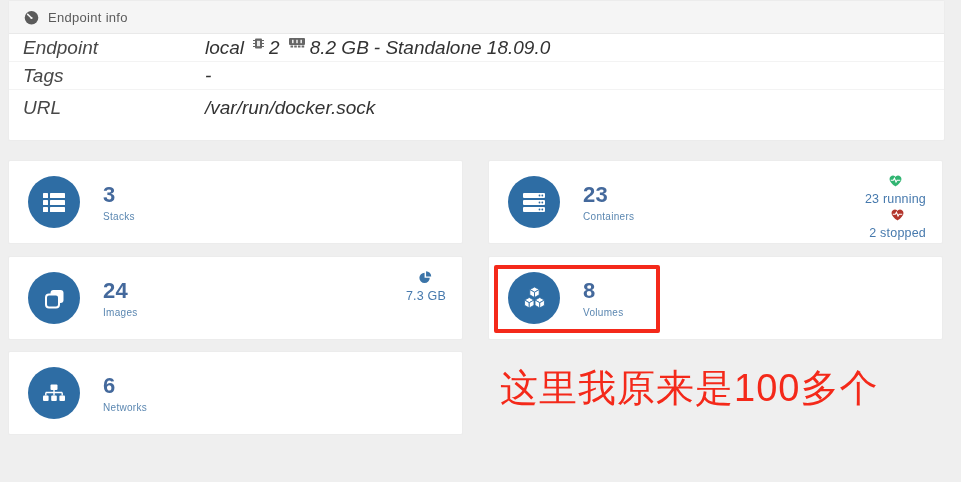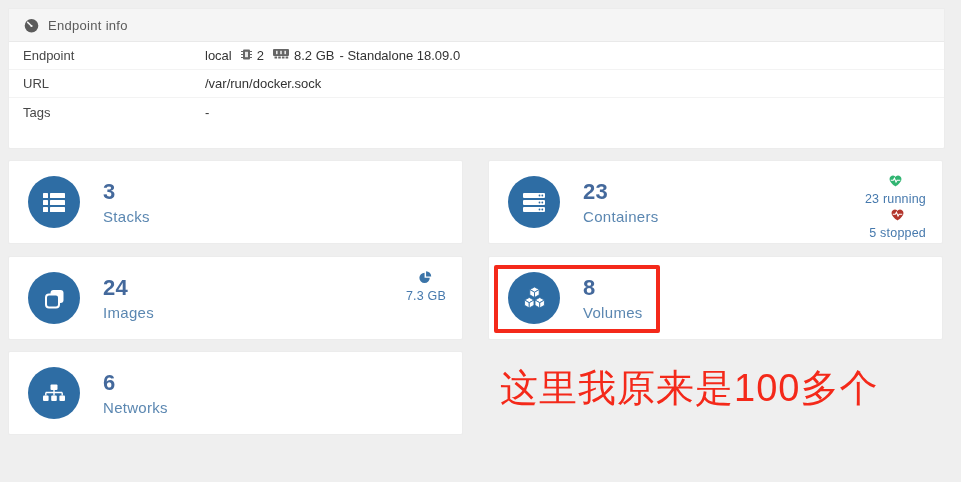--- a/index.html
+++ b/index.html
@@ -8,53 +8,53 @@
     font-family:"Liberation Sans","DejaVu Sans",sans-serif;
     background:#efefef;
     position:relative;
     overflow:hidden;
     color:#333;
   }
   .page { position:absolute; inset:0; }
 
   
   .widget {
-    position:absolute; left:8px; top:8px; width:937px; height:141px;
+    position:absolute; left:8px; top:0; width:937px; height:141px;
     background:#fff; border:1px solid #ececec; border-radius:2px;
   }
   .widget-header {
     height:33px; background:#f5f5f5; border-bottom:1px solid #e9e9e9;
     display:flex; align-items:center; padding:0 15px; gap:9px;
     font-size:13px; color:#5b5b5b; letter-spacing:.3px;
   }
   .w-icon { display:inline-flex; }
   .info-row {
     display:flex; align-items:center;
     border-bottom:1px solid #f3f3f3;
-    min-height:28px; font-size:13px;
+    min-height:28px; font-size:19px;font-style:italic;
   }
   .info-row:last-child { border-bottom:none; min-height:42px; align-items:flex-start; padding-top:7px; }
   .info-label { width:196px; padding-left:14px; color:#474747; }
   .info-value { color:#333; display:flex; gap:5px; }
 
   
   .card {
     position:absolute; width:455px; height:84px;
     background:#fff; border:1px solid #ececec; border-radius:2px;
     display:flex; align-items:center; padding:0 16px 0 19px;
     text-decoration:none; cursor:pointer;
   }
   .circle {
     width:52px; height:52px; border-radius:50%;
     background:#2e6da4; flex:0 0 auto;
     display:flex; align-items:center; justify-content:center;
   }
   .card-text { margin-left:23px; }
   .count { font-size:22px; font-weight:700; color:#44699c; letter-spacing:.3px; }
-  .clabel { font-size:15px; color:#5b87b1; margin-top:3px; letter-spacing:.3px; }
+  .clabel { font-size:10px; color:#5b87b1; margin-top:3px; letter-spacing:.3px; }
   .card-right {
     margin-left:auto; align-self:flex-start; padding-top:14px;
     display:flex; flex-direction:column; gap:3px; align-items:flex-end;
     font-size:12.5px; color:#4679ad; letter-spacing:.2px;
   }
   .status-line { display:inline-flex; align-items:center; gap:5px;flex-direction:column; }
 
   
   .red-box {
     position:absolute; left:494px; top:265px; width:166px; height:68px;
@@ -117,27 +117,27 @@
               <rect x="7.2" y="2.8" width="1.6" height="3.4" fill="#fff" opacity=".85"></rect>
               <rect x="11.4" y="2.8" width="1.6" height="3.4" fill="#fff" opacity=".85"></rect>
             </svg>
           </span>
           <span>8.2 GB</span>
           <span>- Standalone 18.09.0</span>
         </div>
       </div>
 
       <div class="info-row">
+        <div class="info-label">Tags</div>
+        <div class="info-value">-</div>
+      </div>
+
+      <div class="info-row">
         <div class="info-label">URL</div>
         <div class="info-value">/var/run/docker.sock</div>
-      </div>
-
-      <div class="info-row">
-        <div class="info-label">Tags</div>
-        <div class="info-value">-</div>
       </div>
     </div>
   </section>
 
   <a class="card" style="left:8px;top:160px;">
     <span class="circle">
       <svg width="22" height="19" viewBox="0 0 22 19">
         <g fill="#fff">
           <rect x="0" y="0" width="5" height="5" rx=".6"></rect>
             <rect x="7" y="0" width="15" height="5" rx=".6"></rect>
@@ -186,21 +186,21 @@
         </span>
         <span>23 running</span>
       </span>
       <span class="status-line">
         <span style="display:inline-flex;">
           <svg width="13" height="12" viewBox="0 0 12 11">
             <path d="M6 10.6 C6 10.6 .5 7.3 .5 3.7 C.5 1.5 2.2 .4 3.7 .4 C4.9 .4 5.7 1.1 6 1.7 C6.3 1.1 7.1 .4 8.3 .4 C9.8 .4 11.5 1.5 11.5 3.7 C11.5 7.3 6 10.6 6 10.6 Z" fill="#b3352c"></path>
             <polyline points="1.6,4.8 4,4.8 5,3 6.5,6.4 7.5,4.8 10.4,4.8" fill="none" stroke="#fff" stroke-width="1"></polyline>
           </svg>
         </span>
-        <span>5 stopped</span>
+        <span>2 stopped</span>
       </span>
     </span>
   </a>
 
   <a class="card" style="left:8px;top:256px;">
     <span class="circle">
       <svg width="23" height="23" viewBox="0 0 23 23">
         <rect x="7.5" y="3" width="13" height="13" rx="3" fill="#fff"></rect>
         <rect x="3" y="7.5" width="13" height="13" rx="3" fill="#2e6da4" stroke="#fff" stroke-width="2"></rect>
       </svg>

